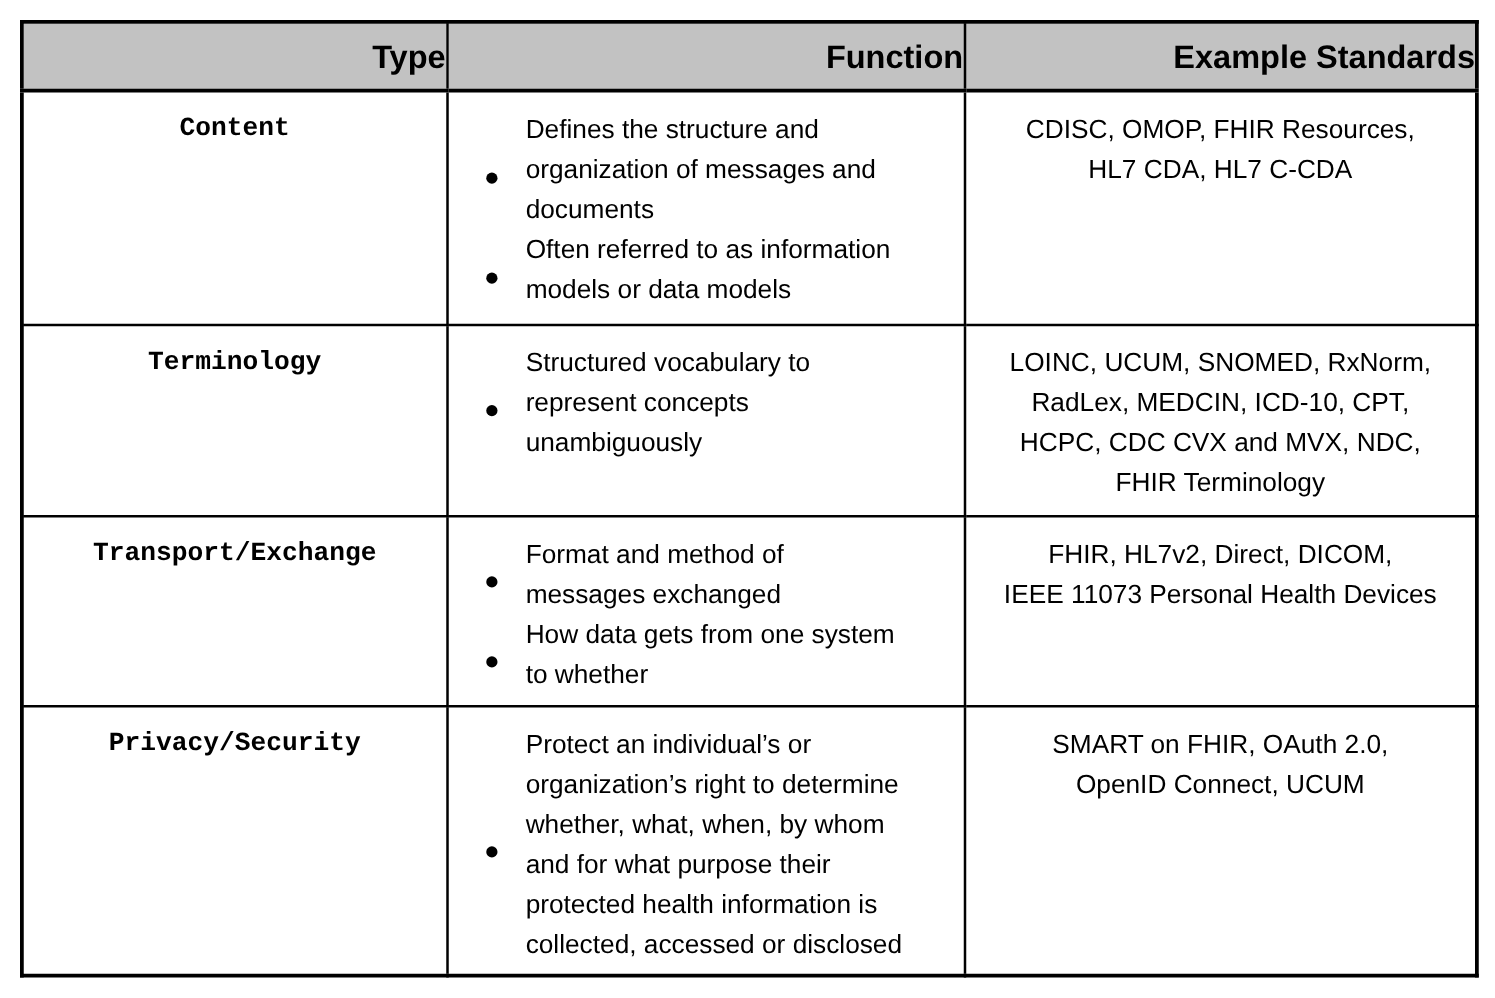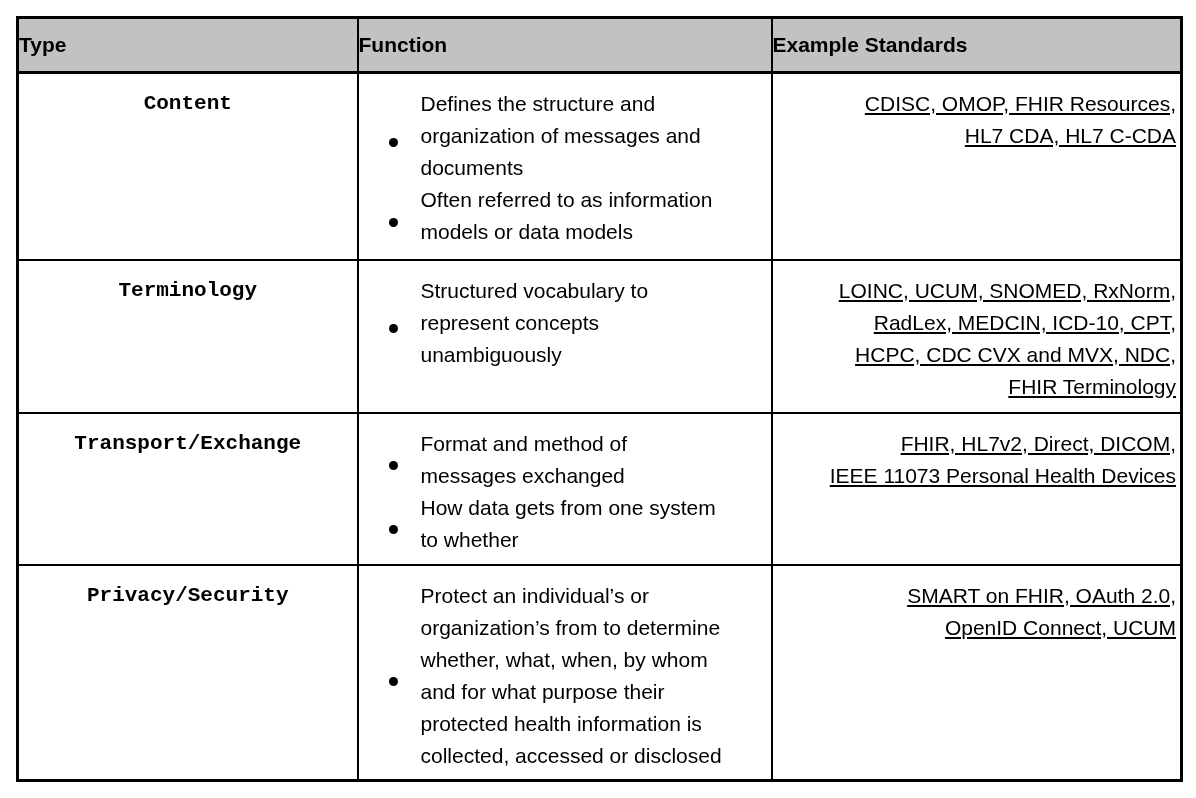--- a/index.html
+++ b/index.html
@@ -30,23 +30,23 @@
   table.standards td {
     border: 2px solid #000000;
     vertical-align: top;
     overflow: hidden;
   }
   
   tr.header-row th {
     background: #c2c2c2;
     border-bottom: 3px solid #000000;
     height: 52px;
-    font-size: 21px;
+    font-size: 26px;
     font-weight: bold;
-    text-align: left;
+    text-align: right;
     vertical-align: middle;
     padding: 0;
   }
   
   col.c-type { width: 340px; }
   col.c-fn   { width: 414px; }
   col.c-ex   { width: 410px; }
   
   tr.r1 { height: 187px; }
   tr.r2 { height: 153px; }
@@ -84,23 +84,22 @@
   }
   .bullet-lines {
     margin-left: 23px;
     font-size: 21px;
     line-height: 32px;
   }
   
   td.ex-cell {
     font-size: 21px;
     line-height: 32px;
-    text-align: right;
+    text-align: center;
     padding: 14px 4px 0 4px;
-    text-decoration: underline;
   }
 </style>
 </head>
 <body>
 
 <div class="table-wrap">
   <table class="standards">
     <colgroup>
       <col class="c-type">
       <col class="c-fn">
@@ -191,21 +190,21 @@
       </tr>
 
       <tr class="r4">
         <td class="type-cell">Privacy/Security</td>
         <td class="fn-cell">
           <ul>
             <li>
               <span class="bullet"></span>
               <div class="bullet-lines">
                 <div>Protect an individual’s or</div>
-                <div>organization’s from to determine</div>
+                <div>organization’s right to determine</div>
                 <div>whether, what, when, by whom</div>
                 <div>and for what purpose their</div>
                 <div>protected health information is</div>
                 <div>collected, accessed or disclosed</div>
               </div>
             </li>
           </ul>
         </td>
         <td class="ex-cell">
           <div>SMART on FHIR, OAuth 2.0,</div>

